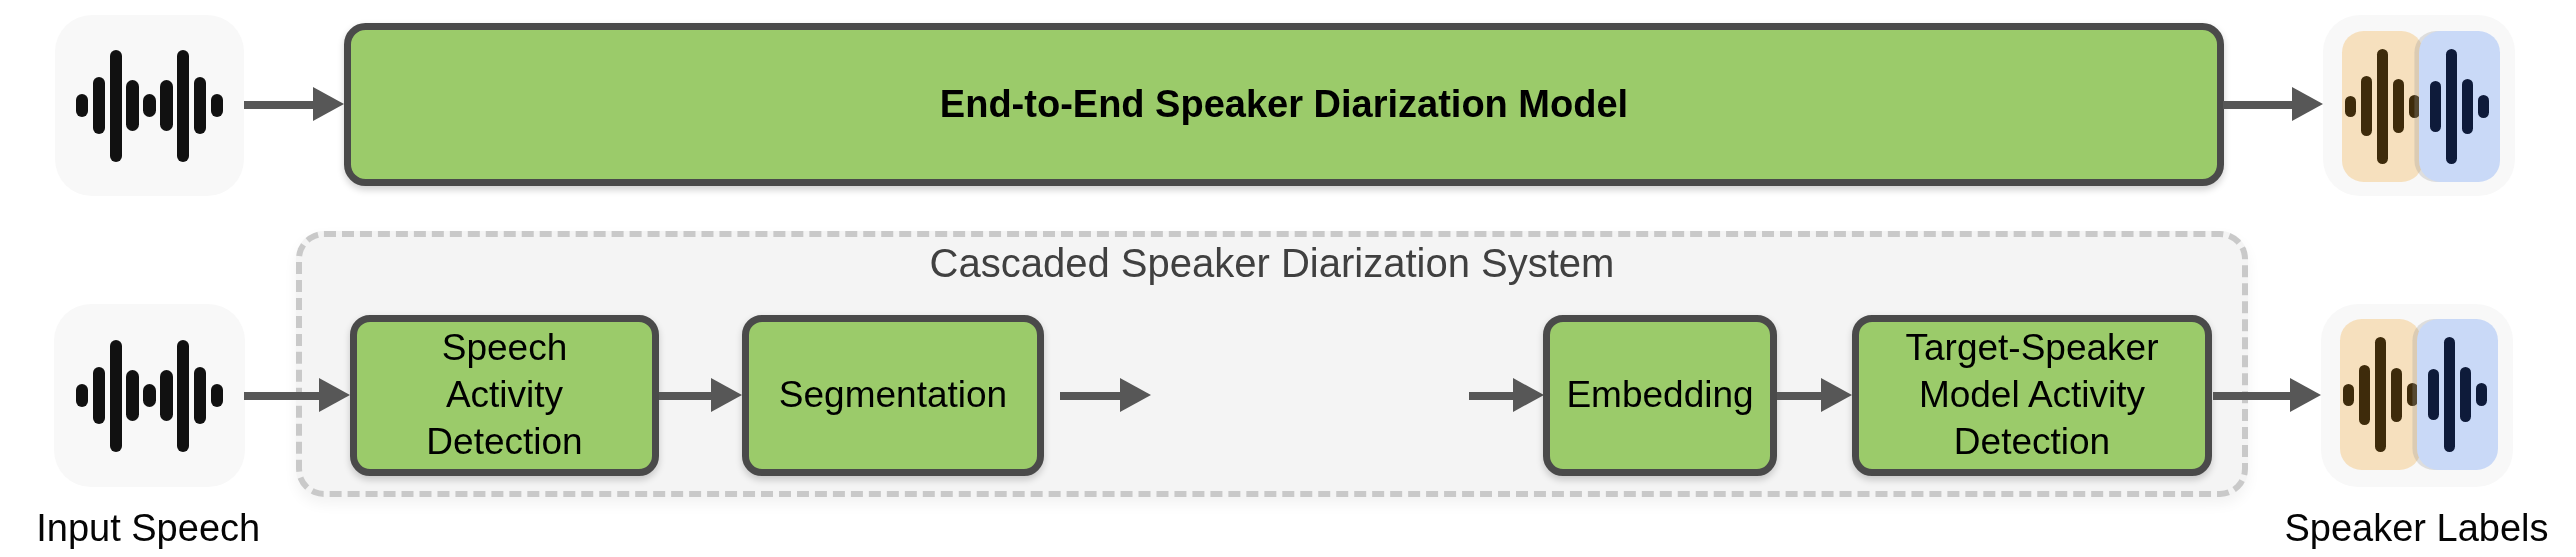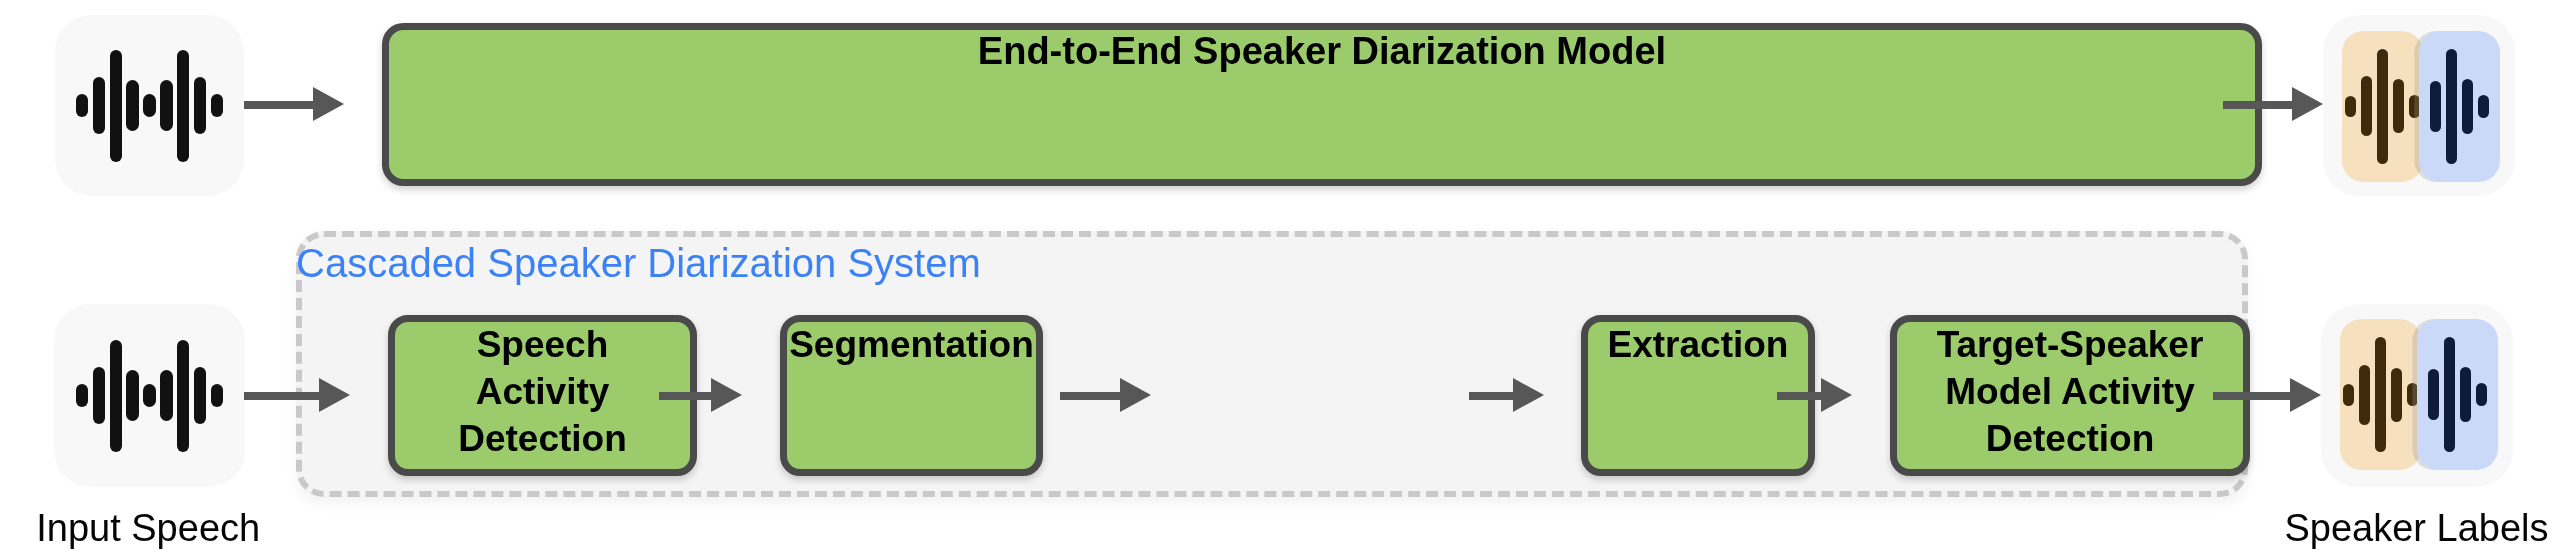--- a/index.html
+++ b/index.html
@@ -27,54 +27,53 @@
   .speaker2 .bar{background:var(--speaker2-bar);}
   
   .arrow{position:absolute; height:35px;}
   .arrow::before{content:""; position:absolute; left:0; right:28px; top:14px; height:7.7px; background:var(--arrow);}
   .arrow::after{content:""; position:absolute; right:0; top:0; width:0; height:0;
     border-top:17.7px solid transparent; border-bottom:17.7px solid transparent; border-left:31px solid var(--arrow);}
   
   .gbox{
     position:absolute; box-sizing:border-box; background:var(--stage-green);
     border:7px solid var(--box-border); border-radius:20px;
-    display:flex; align-items:flex-start; justify-content:center; text-align:center;
+    display:flex; align-items:center; justify-content:center; text-align:center;
     box-shadow:0 3.8px 7px rgba(0,0,0,.18);
-    margin-left:38px;
   }
-  .gbox .stage-label{font-weight:700; font-size:37px; line-height:1.27; white-space:pre-line;}
+  .gbox .stage-label{font-weight:400; font-size:37px; line-height:1.27; white-space:pre-line;}
   .e2e-label{font-weight:700; font-size:38px;}
   
   .cascade{
     position:absolute; left:296px; top:231px; width:1952px; height:266px; box-sizing:border-box;
     background:var(--container-bg); border:6.1px dashed var(--container-border); border-radius:28px;
     box-shadow:0 6.1px 14px rgba(0,0,0,.05);
   }
   .cascade-title{
-    position:absolute; left:296px; top:241px; width:1952px; text-align:left;
-    font-size:40px; font-weight:500; color:#3b82f6;
+    position:absolute; left:296px; top:241px; width:1952px; text-align:center;
+    font-size:40px; font-weight:500; color:#404040;
   }
   
   .caption{position:absolute; font-size:38px; font-weight:500; text-align:center; color:#050505;}
   
   #icon-top-in {left:55px;  top:15.4px;  width:189px; height:181px;}
   #icon-top-out{left:2323px;top:15.4px;  width:192px; height:181px;}
   #icon-bot-in {left:54px;  top:304px; width:191px; height:183px;}
   #icon-bot-out{left:2321px;top:304px; width:192px; height:183px;}
   #a1{left:244px;  top:87px; width:100px;}
   #a2{left:2223px; top:87px; width:100px;}
   #a3{left:244px;  top:378px; width:106px;}
   #a4{left:659px;  top:378px; width:83px;}
   #a5{left:1060px; top:378px; width:91px;}
   #a6{left:1469px; top:378px; width:75px;}
   #a7{left:1777px; top:378px; width:75px;}
   #a8{left:2213px; top:378px; width:108px;}
   #box-e2e{left:344px; top:23px; width:1880px; height:163px; border-radius:21.5px;}
   #gbox1{left:350px;  top:315px; width:309px; height:161px;}
-  #gbox2{left:742px;  top:315px; width:263px; height:161px;}
+  #gbox2{left:742px;  top:315px; width:302px; height:161px;}
   #gbox3{left:1151px; top:315px; width:317px; height:161px;}
   #gbox4{left:1543px; top:315px; width:234px; height:161px;}
   #gbox5{left:1852px; top:315px; width:360px; height:161px;}
   #caption-in {left:17.7px;   top:507px; width:261px;}
   #caption-out{left:2263px; top:507px; width:307px;}
 </style>
 </head>
 <body>
 
 <div class="stage">
@@ -148,21 +147,21 @@
   <div class="arrow" id="a4"></div>
 
   <div class="gbox" id="gbox2">
     <span class="stage-label">Segmentation</span>
   </div>
   <div class="arrow" id="a5"></div>
 
   <div class="arrow" id="a6"></div>
 
   <div class="gbox" id="gbox4">
-    <span class="stage-label">Extraction</span>
+    <span class="stage-label">Embedding</span>
   </div>
   <div class="arrow" id="a7"></div>
 
   <div class="gbox" id="gbox5">
     <span class="stage-label">Target-Speaker
 Model Activity
 Detection</span>
   </div>
 
   <div class="arrow" id="a8"></div>

